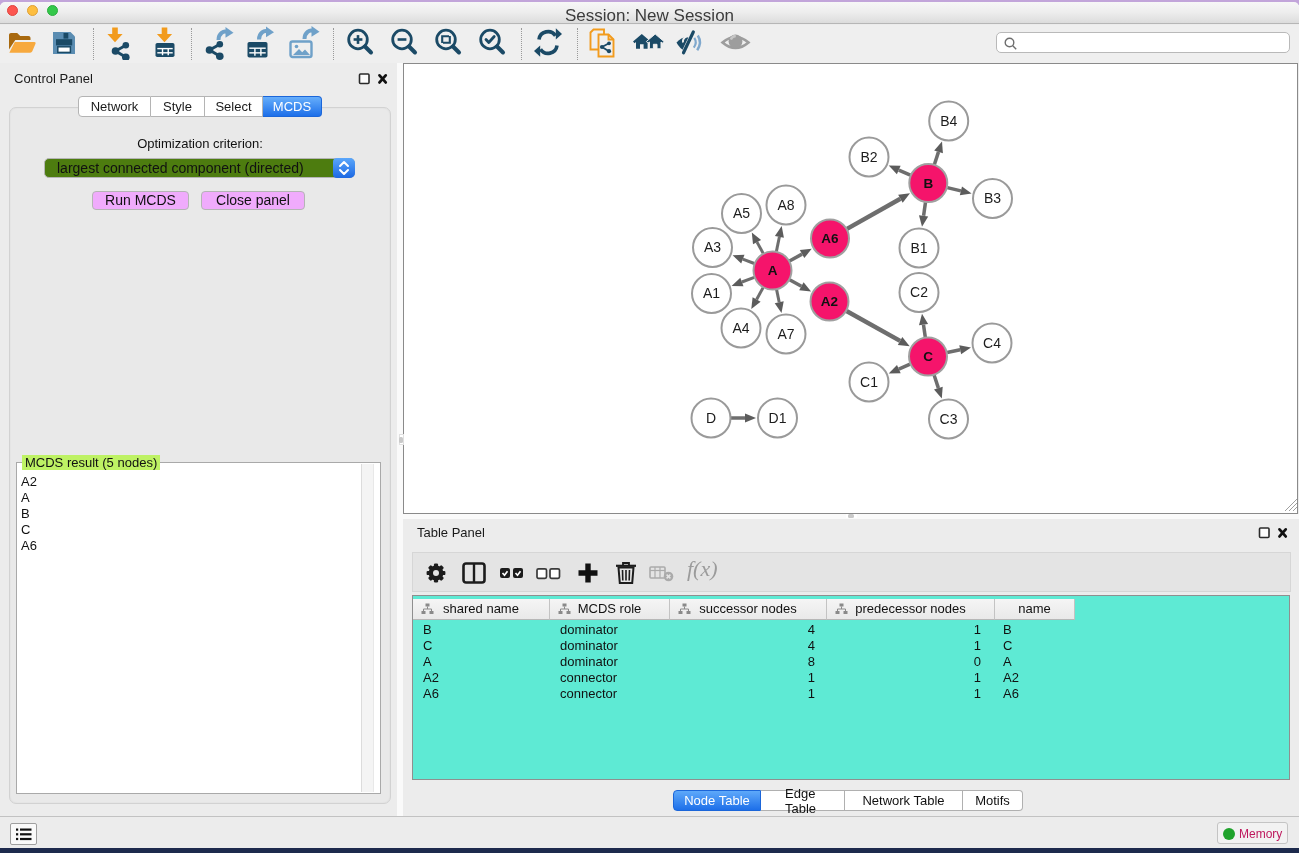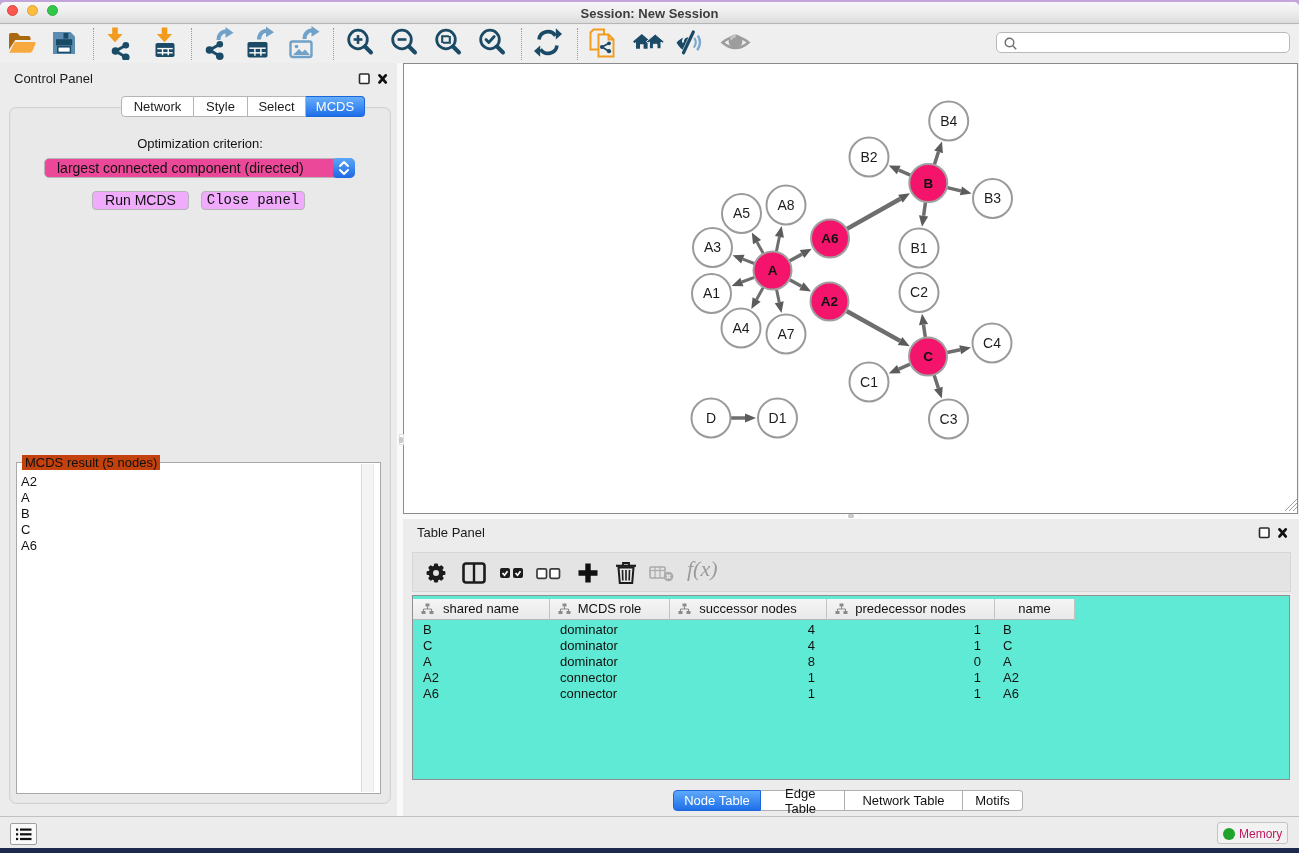--- a/index.html
+++ b/index.html
@@ -11,52 +11,52 @@
   #deskBot { left:0; top:848px; width:1299px; height:5px; background:#1d2a4d; }
   
   #titlebar { left:0; top:2px; width:1299px; height:22px;
     background:linear-gradient(180deg,#f7f7f7 0%,#ededed 50%,#dcdcdc 100%);
     border-bottom:1px solid #b6b6b6; border-radius:5px 5px 0 0; }
   .tl { position:absolute; width:11px; height:11px; border-radius:50%; top:3px; }
   #titlebar .tl1 { left:7px; background:#fc5650; border:1px solid #e0443e; }
   #titlebar .tl2 { left:27px; background:#fdbe40; border:1px solid #e0a034; }
   #titlebar .tl3 { left:47px; background:#34c84a; border:1px solid #2bad3e; }
   #titlebar .ttl { position:absolute; width:100%; text-align:center; top:4px;
-    font-size:13px; color:#3c3c3c;font-weight:bold; }
+    font-size:17px; color:#3c3c3c; }
   
   #toolbar { left:0; top:25px; width:1299px; height:38px; background:#efefef; }
   .tsep { position:absolute; top:3px; height:32px; width:0;
     border-left:1px dotted #9a9a9a; }
   .ticon { position:absolute; top:1px; }
   
   #search { left:996px; top:32px; width:294px; height:21px; background:#fff;
     border:1px solid #b9b9b9; border-radius:5px; }
   
   #cpTitle { left:14px; top:71px; font-size:13px; color:#1a1a1a; }
   #cpPane { left:9px; top:107px; width:382px; height:697px; background:#e9e9e9;
     border:1px solid #d2d2d2; border-radius:7px; box-shadow:inset 0 0 2px #00000012; }
-  #tabs { left:78px; top:96px; height:21px; display:flex; font-size:13px;margin-left:43px; }
+  #tabs { left:78px; top:96px; height:21px; display:flex; font-size:13px; }
   .tab { border:1px solid #b4b4b4; border-left:none; background:#fff; color:#1a1a1a;
     display:flex; align-items:center; justify-content:center; height:21px; }
   .tab:first-child { border-left:1px solid #b4b4b4; border-radius:4px 0 0 4px; }
   .tab.sel { background:linear-gradient(180deg,#66aefb,#1d6fe9); color:#fff;
     border-color:#1b66d9; border-radius:0 4px 4px 0; }
   #optLabel { left:10px; top:136px; width:380px; text-align:center; font-size:13px; color:#111; }
-  #combo { left:44px; top:158px; width:311px; height:20px; background:#ec4899;
+  #combo { left:44px; top:158px; width:311px; height:20px; background:#4d7c0f;
     border:1px solid #b5b5b5; border-radius:5px; font-size:14px; color:#111; }
   #combo .cbtext { position:absolute; left:12px; top:1px; }
   #combo .stepper { position:absolute; right:-1px; top:-1px; width:22px; height:20px;
     background:linear-gradient(180deg,#5ba7fb,#1c68e3); border-radius:4px 5px 5px 4px; }
   .btn { position:absolute; height:19px; background:#f0abfc; border:1px solid #b5b5b5;
     border-radius:4px; font-size:14px; color:#111; text-align:center; line-height:17px; }
   #btnRun { left:92px; top:191px; width:97px; }
-  #btnClose { left:201px; top:191px; width:104px;font-family:Liberation Mono, monospace; }
+  #btnClose { left:201px; top:191px; width:104px; }
   
   #grp { left:16px; top:462px; width:365px; height:332px; border:1px solid #a9a9a9; background:#fff; }
-  #grpLabel { left:22px; top:455px; background:#c2410c; padding:0 3px; font-size:13px; color:#111; }
+  #grpLabel { left:22px; top:455px; background:#bef264; padding:0 3px; font-size:13px; color:#111; }
   #grpList { left:21px; top:474px; font-size:13px; color:#111; line-height:16px; }
   #grpSb { left:361px; top:464px; width:13px; height:328px; background:#f4f4f4;
     border-left:1px solid #dcdcdc; border-right:1px solid #e8e8e8; }
   
   #netwin { left:403px; top:63px; width:895px; height:451px; border:1px solid #8a8a8a;
     background:#fff; }
   #netbar { position:absolute; left:0; top:0; width:100%; height:22px;
     background:linear-gradient(180deg,#f6f6f6 0%,#ececec 50%,#d9d9d9 100%);
     border-bottom:1px solid #9d9d9d; border-radius:3px 3px 0 0; }
   #netbar .tl { top:4px; }

